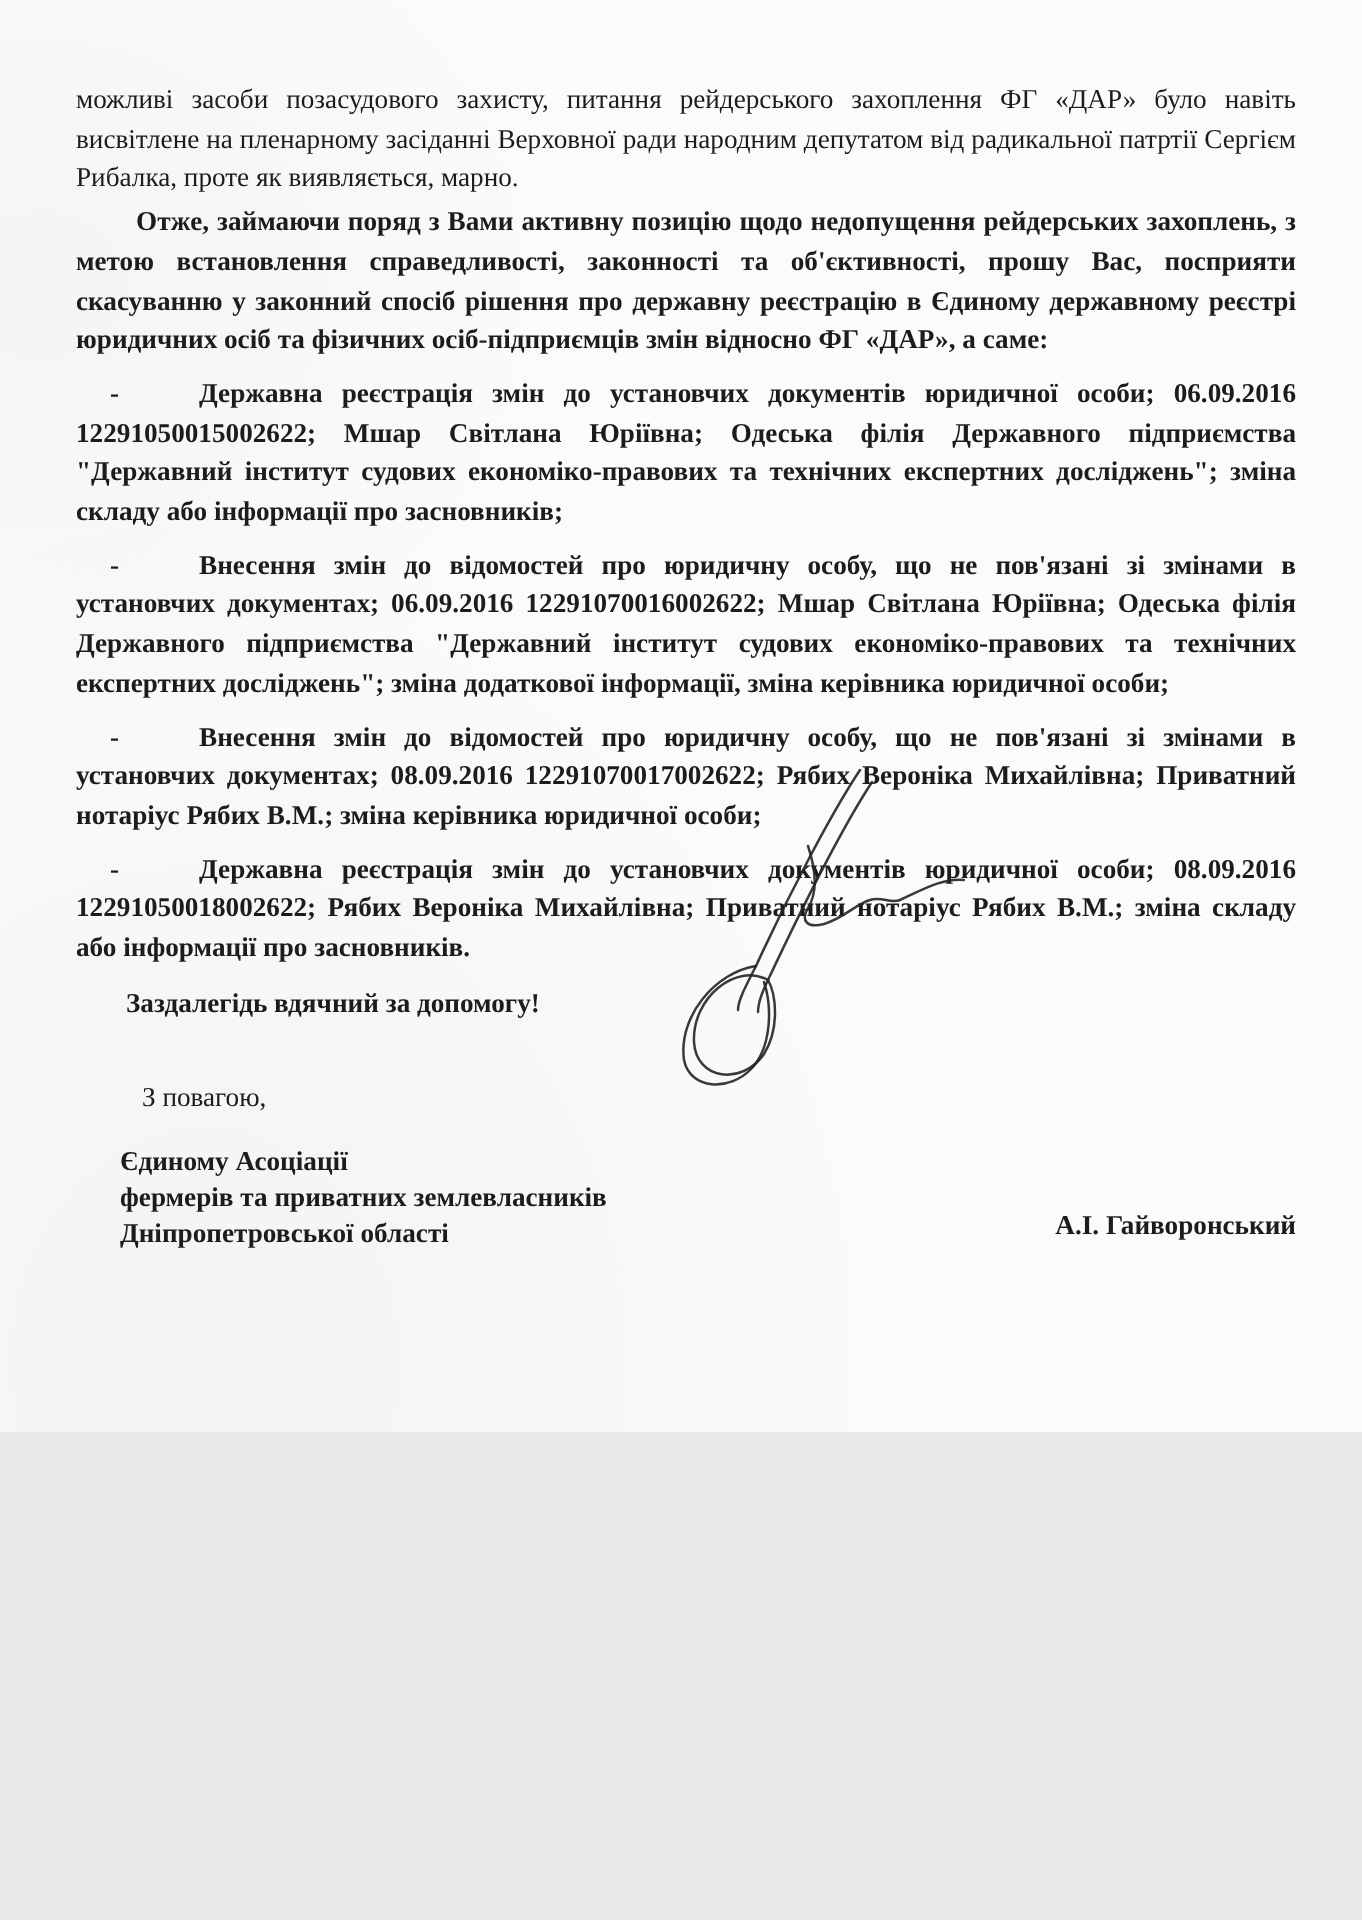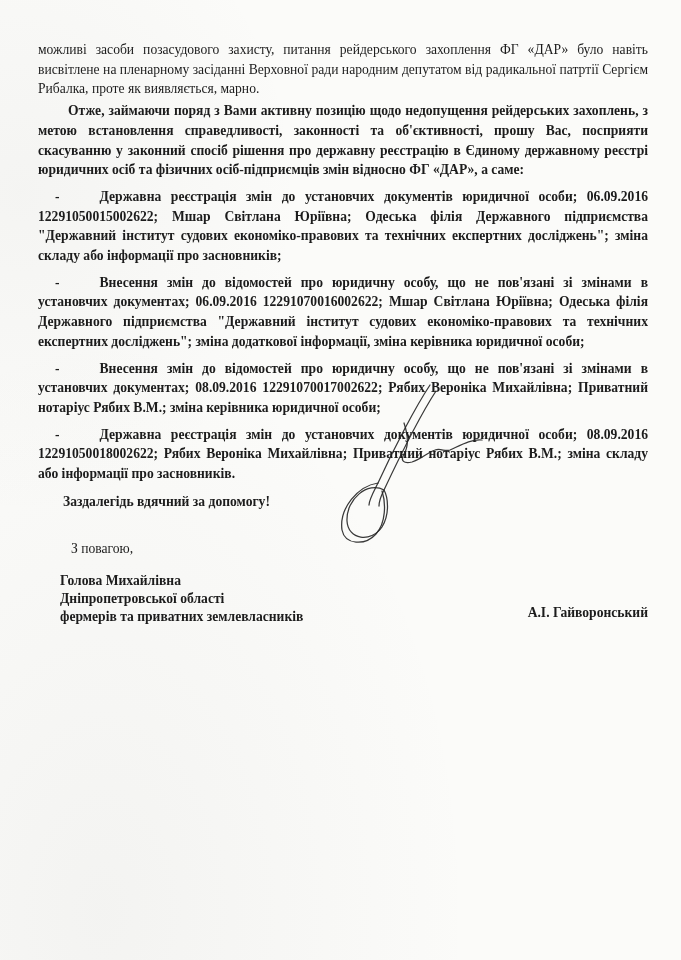--- a/index.html
+++ b/index.html
@@ -8,21 +8,21 @@
   }
   *{box-sizing:border-box;}
   html,body{margin:0;padding:0;}
   body{
     width:681px;height:960px;
     background:#e8e8e6;
     font-family:"Liberation Serif", serif;
   }
   .page{
     position:relative;
-    width:681px;height:960px;
+    width:681px;height:716px;
     background:
       radial-gradient(ellipse at 15% 95%, rgba(120,120,118,0.06), rgba(0,0,0,0) 45%),
       radial-gradient(ellipse at 3% 20%, rgba(120,120,118,0.05), rgba(0,0,0,0) 30%),
       var(--page);
     overflow:hidden;
     padding-left:23px;
   }
   .content{
     position:absolute;
     left:38px; right:33px; top:40px;
@@ -103,23 +103,23 @@
     <p class="bullet"><span class="dash">-</span><span class="tabgap"></span><span>Внесення змін до відомостей про юридичну особу, що не пов'язані зі змінами в установчих документах; 08.09.2016 12291070017002622; Рябих Вероніка Михайлівна; Приватний нотаріус Рябих В.М.; зміна керівника юридичної особи;</span></p>
 
     <p class="bullet"><span class="dash">-</span><span class="tabgap"></span><span>Державна реєстрація змін до установчих документів юридичної особи; 08.09.2016 12291050018002622; Рябих Вероніка Михайлівна; Приватний нотаріус Рябих В.М.; зміна складу або інформації про засновників.</span></p>
 
     <p class="para closing">Заздалегідь вдячний за допомогу!</p>
 
     <p class="para salutation">З повагою,</p>
 
     <div class="sig-row">
       <div class="sig-title">
-        <div>Голова Михайлівна</div>
+        <div>Єдиному Асоціації</div>
+        <div>фермерів та приватних землевласників</div>
         <div>Дніпропетровської області</div>
-        <div>фермерів та приватних землевласників</div>
       </div>
       <div class="sig-name">А.І. Гайворонський</div>
     </div>
 
   </div>
 
   <svg class="signature" viewBox="0 0 152 164" xmlns="http://www.w3.org/2000/svg">
     <path d="M92,1 C78,22 56,64 40,99 C35,109 31,116 31,121"></path>
     <path d="M98,7 C83,30 62,72 46,106 C43,112 41,117 41,122"></path>
     <path d="M46,106 C30,97 8,115 9,137 C10,156 33,159 44,143 C52,130 50,113 46,106"></path>

